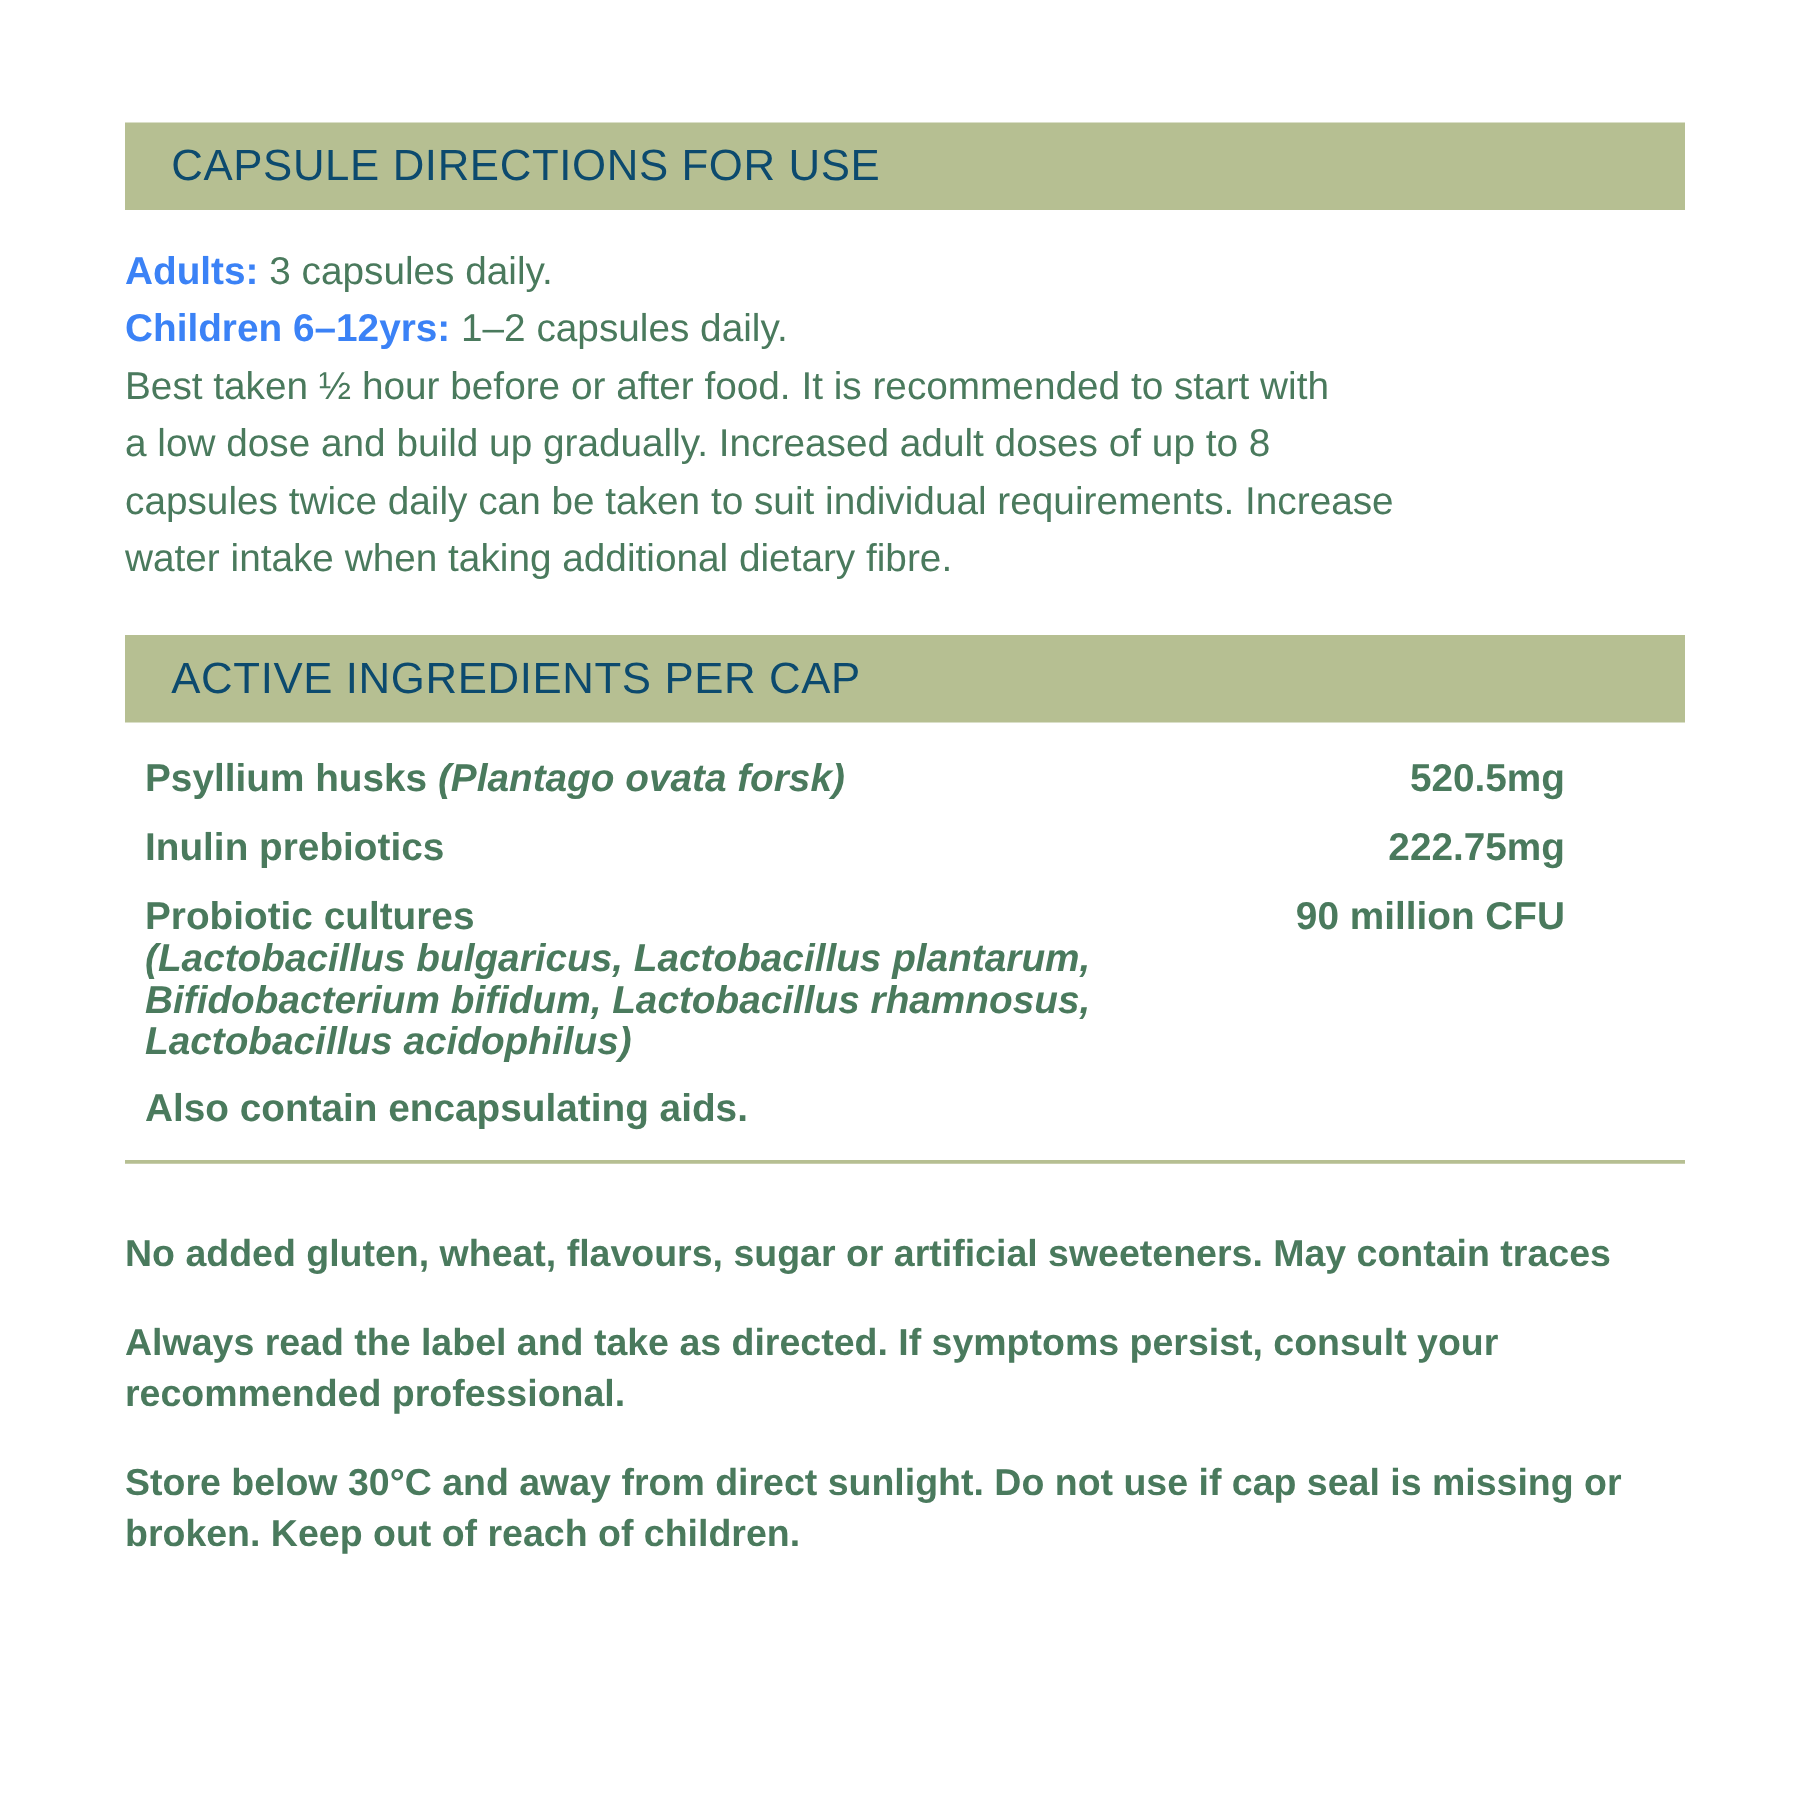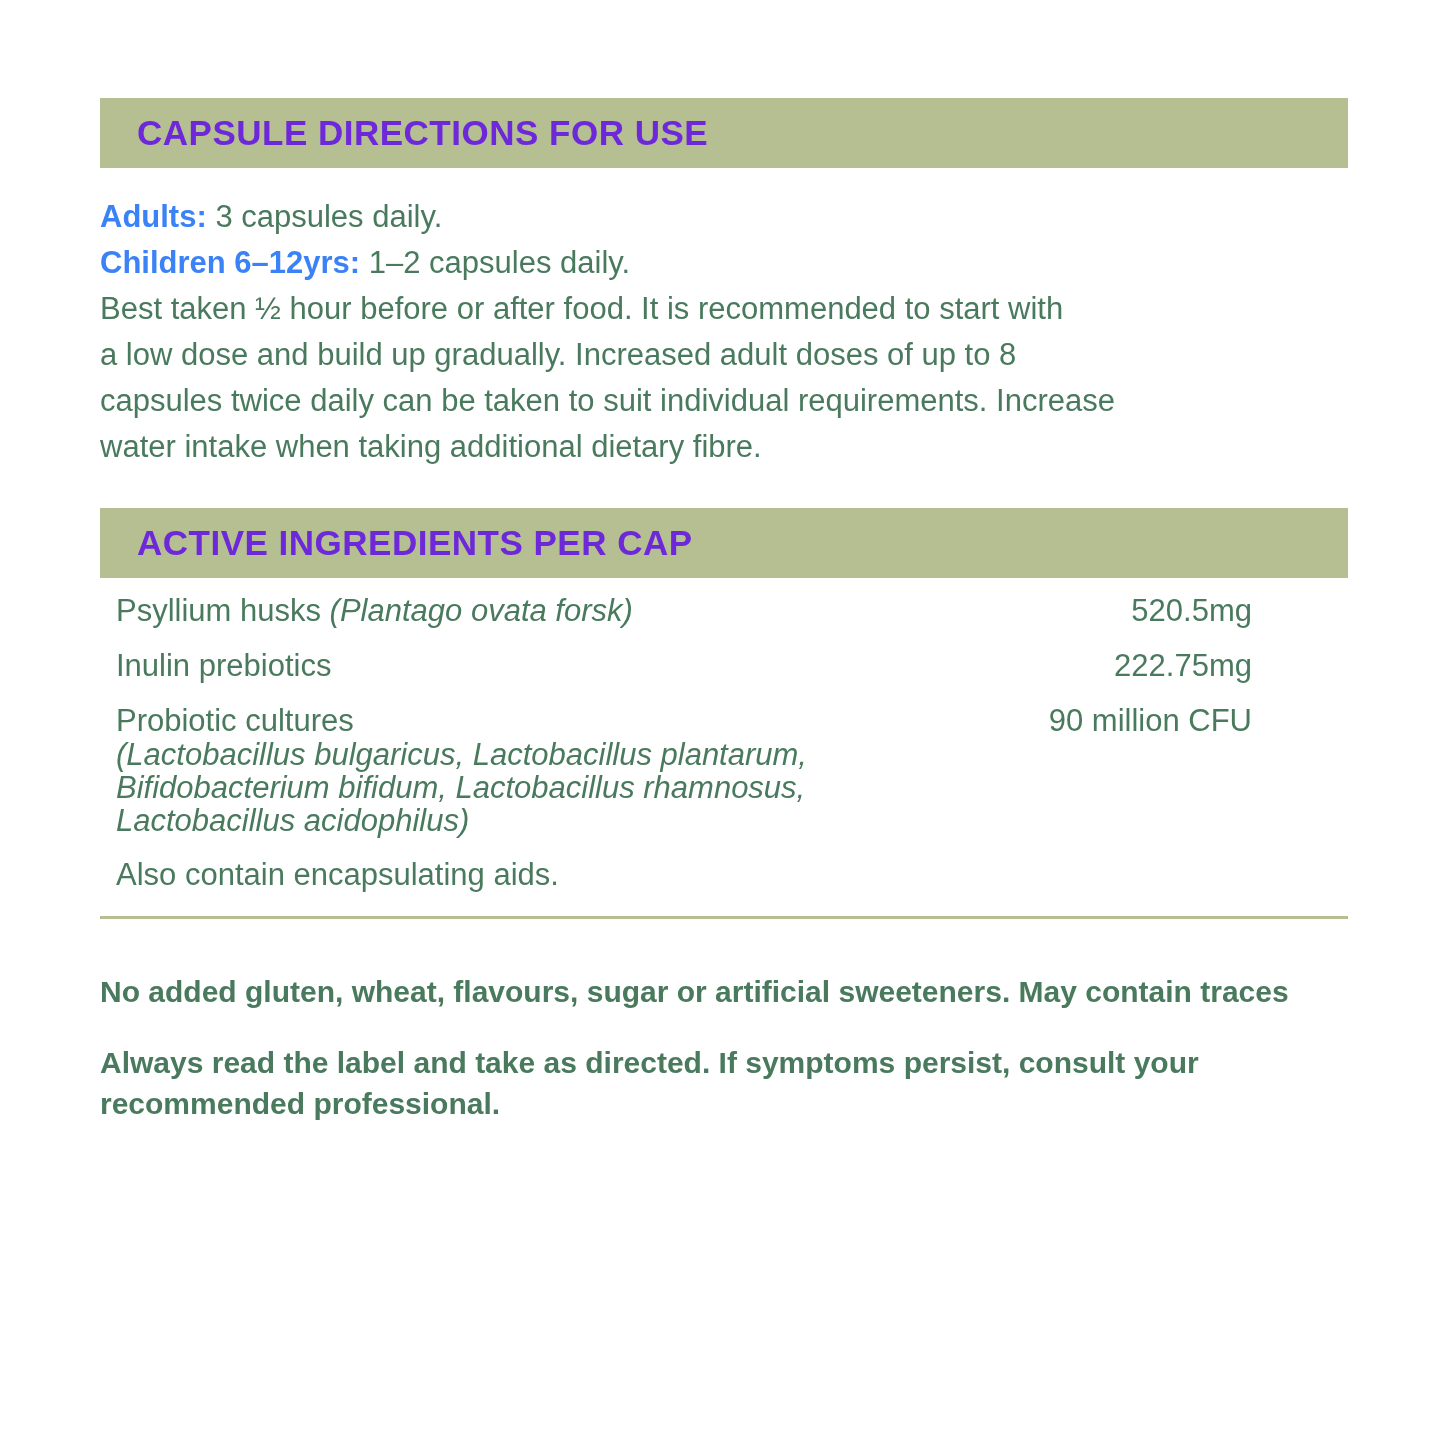--- a/index.html
+++ b/index.html
@@ -24,44 +24,45 @@
   .bar {
     width: 1248px;
     height: 70px;
     background: #b6bf92;
     display: flex;
     align-items: center;
     padding-left: 37px;
     box-sizing: border-box;
   }
   .bar-title {
-    color: #6d28d9;
-    font-weight: 700;
+    color: #0c4a6e;
+    font-weight: 400;
     font-size: 35px;
     letter-spacing: 0.5px;
     white-space: nowrap;
   }
   .bar-directions { margin-top: 98px; }
   .bar-ingredients { margin-top: 38px; }
 
   .directions {
     margin-top: 26px;
     font-size: 31px;
     line-height: 46px;
     color: #4a7a5d;
   }
   .directions .dose-label { font-weight: 700; color: #3b82f6; }
   .dline { white-space: nowrap; }
 
   .ingredients {
-    margin-top: 16px;
+    margin-top: 28px;
     padding-left: 16px;
     padding-right: 96px;
     color: #4a7a5d;
     font-size: 31px;
+    font-weight: bold;
   }
   .ing-row {
     display: flex;
     justify-content: space-between;
     align-items: flex-start;
     margin-bottom: 21px;
     line-height: 34px;
   }
   .ing-name { text-align: left; }
   .ing-value { text-align: right; white-space: nowrap; flex-shrink: 0; }
@@ -137,16 +138,20 @@
     <div class="divider"></div>
 
     <div class="footer">
       <div class="para">
         <div class="fline">No added gluten, wheat, flavours, sugar or artificial sweeteners. May contain traces</div>
       </div>
       <div class="para">
         <div class="fline">Always read the label and take as directed. If symptoms persist, consult your</div>
         <div class="fline">recommended professional.</div>
       </div>
+      <div class="para">
+        <div class="fline">Store below 30°C and away from direct sunlight. Do not use if cap seal is missing or</div>
+        <div class="fline">broken. Keep out of reach of children.</div>
+      </div>
     </div>
 
   </div>
 </div>
 
 </body></html>

